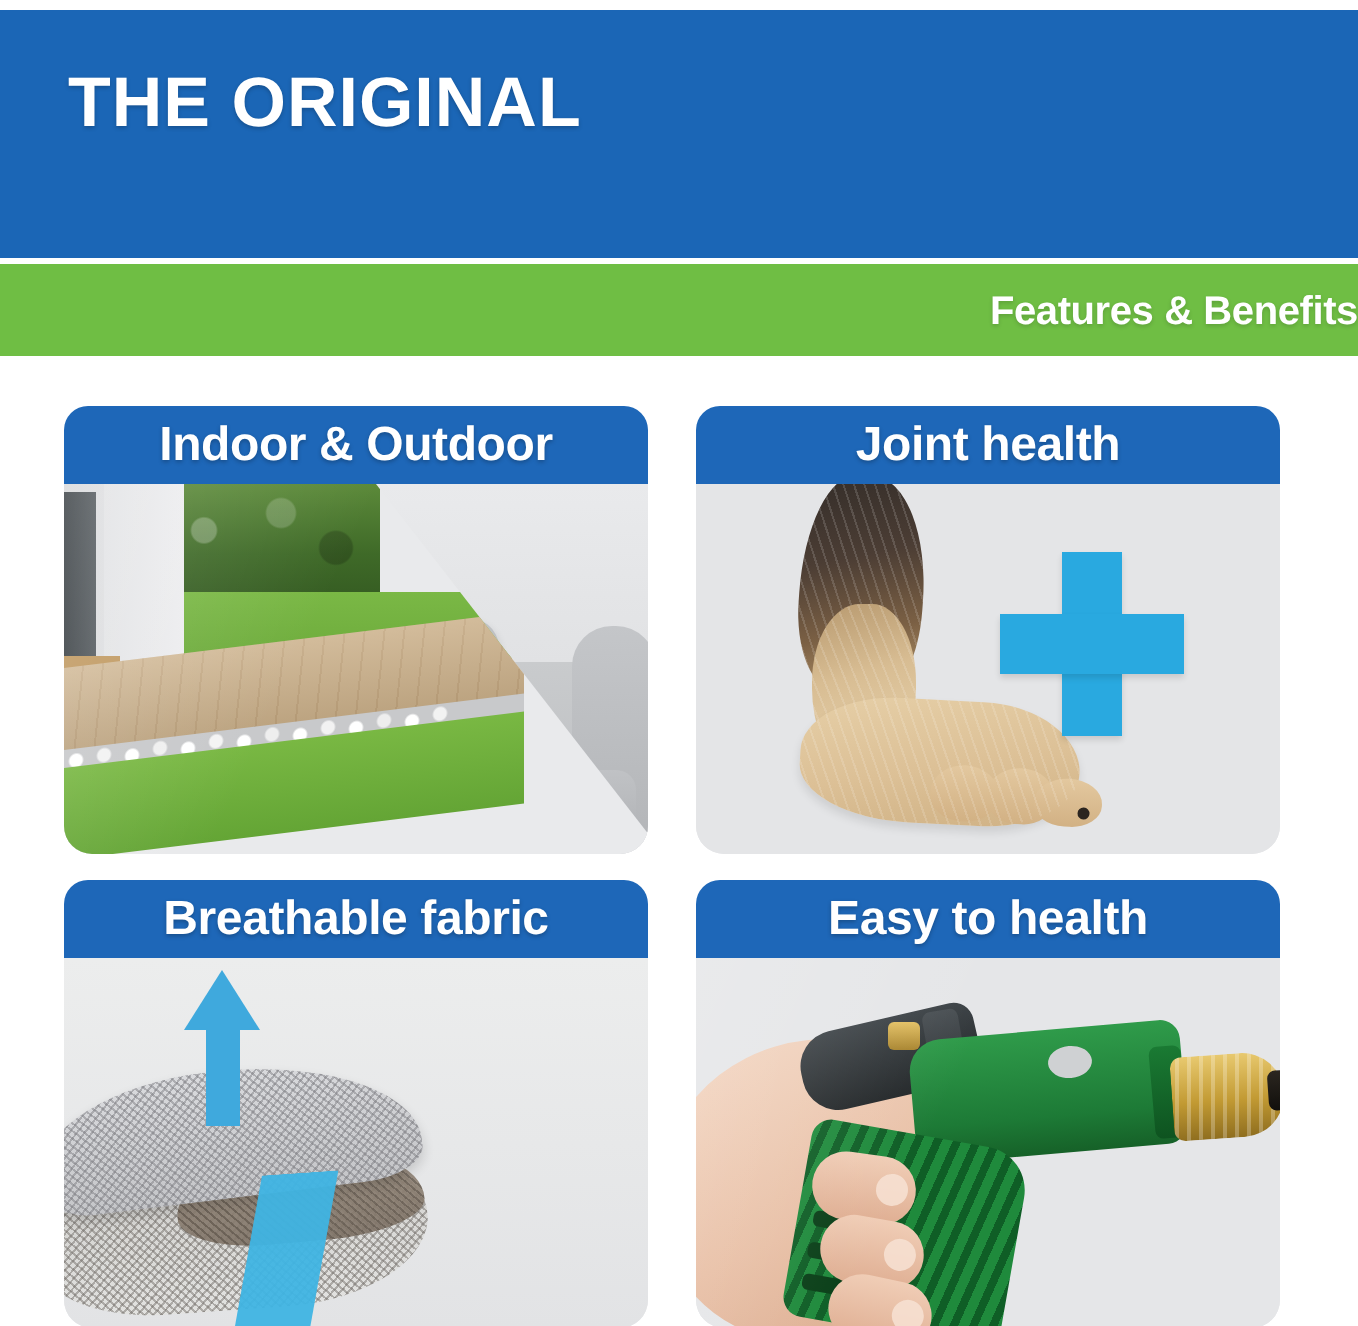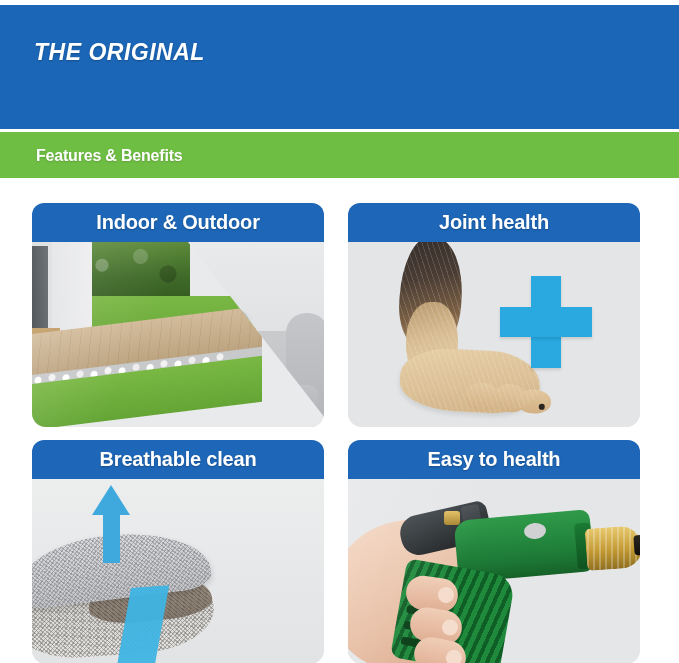--- a/index.html
+++ b/index.html
@@ -12,42 +12,43 @@
   }
   .page{position:relative;width:679px;height:663px;background:#fff;overflow:hidden;}
 
   
   .hero{
     position:absolute;left:0;top:5px;width:679px;height:124px;
     background:#1b66b6;
   }
   .hero-inner{padding:28px 0 0 34px;}
   .hero-line1{
-    font-size:23px;line-height:38px;font-weight:bold;font-style:italic;
+    font-size:35px;line-height:38px;font-weight:bold;
     color:#ffffff;letter-spacing:0.5px;
     text-shadow:0 1px 2px rgba(0,0,0,0.22);
     white-space:nowrap;
   }
   .hero-line2{
     font-size:35px;line-height:40px;font-weight:normal;
     color:#ffffff;letter-spacing:0.5px;
     text-shadow:0 1px 2px rgba(0,0,0,0.18);
     white-space:nowrap;
     margin-top:2px;
   }
 
   .greenbar{
     position:absolute;left:0;top:132px;width:679px;height:46px;
     background:#6fbe44;
   }
   .greenbar span{
     display:block;padding:11px 0 0 36px;
-    font-size:16px;line-height:26px;font-weight:bold;color:#ffffff;
+    font-size:20px;line-height:26px;font-weight:bold;color:#ffffff;
     text-shadow:0 1px 2px rgba(0,0,0,0.16);
     letter-spacing:-0.2px;
+    text-align:right;
   }
 
   
   .grid{
     position:absolute;left:32px;top:203px;width:616px;height:470px;
   }
   .card{
     position:absolute;width:292px;
   }
   .card.c1{left:0;top:0;}
@@ -55,21 +56,21 @@
   .card.c3{left:0;top:237px;}
   .card.c4{left:316px;top:237px;}
 
   .card-head{
     height:39px;
     background:#1e67b8;
     border-radius:12px 12px 0 0;
     display:flex;align-items:center;justify-content:center;
   }
   .card-head span{
-    font-size:20px;font-weight:bold;color:#ffffff;
+    font-size:24px;font-weight:bold;color:#ffffff;
     text-shadow:0 1px 2px rgba(0,0,0,0.25);
     letter-spacing:-0.2px;
   }
   .card-body{
     height:185px;
     background:#e6e7e9;
     border-radius:0 0 14px 14px;
     position:relative;overflow:hidden;
   }
   .card.c3 .card-body, .card.c4 .card-body{height:185px;}
@@ -450,21 +451,21 @@
             </div>
             <div class="fur"></div>
           </div>
           <div class="cross"></div>
         </div>
       </div>
     </div>
 
     <div class="card c3">
       <div class="card-head">
-        <span>Breathable clean</span>
+        <span>Breathable fabric</span>
       </div>
       <div class="card-body">
         <div class="mesh-bg">
           <div class="mesh-lower"></div>
           <div class="mesh-inner"></div>
           <div class="mesh-fold"></div>
           <div class="arrow-low"></div>
           <div class="arrow-up">
             <div class="head"></div>
             <div class="shaft"></div>

